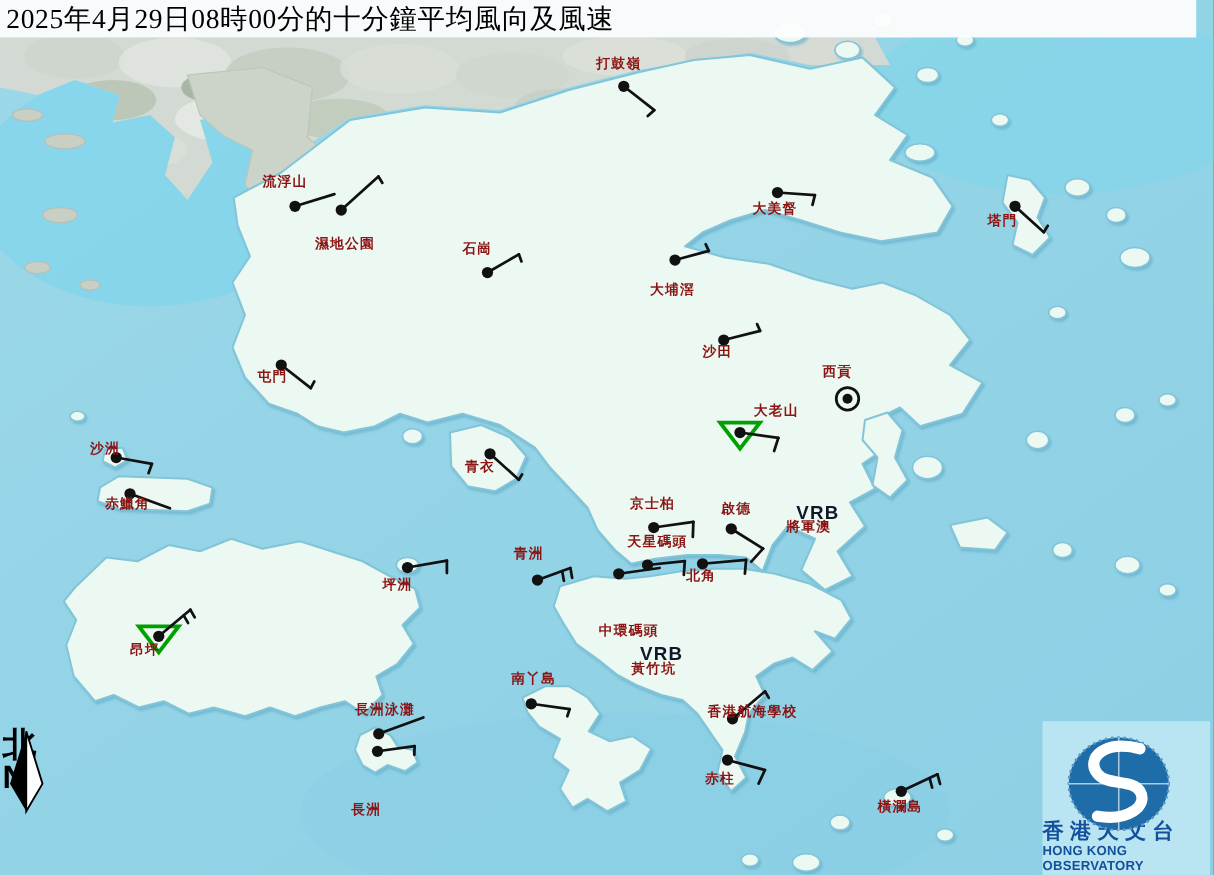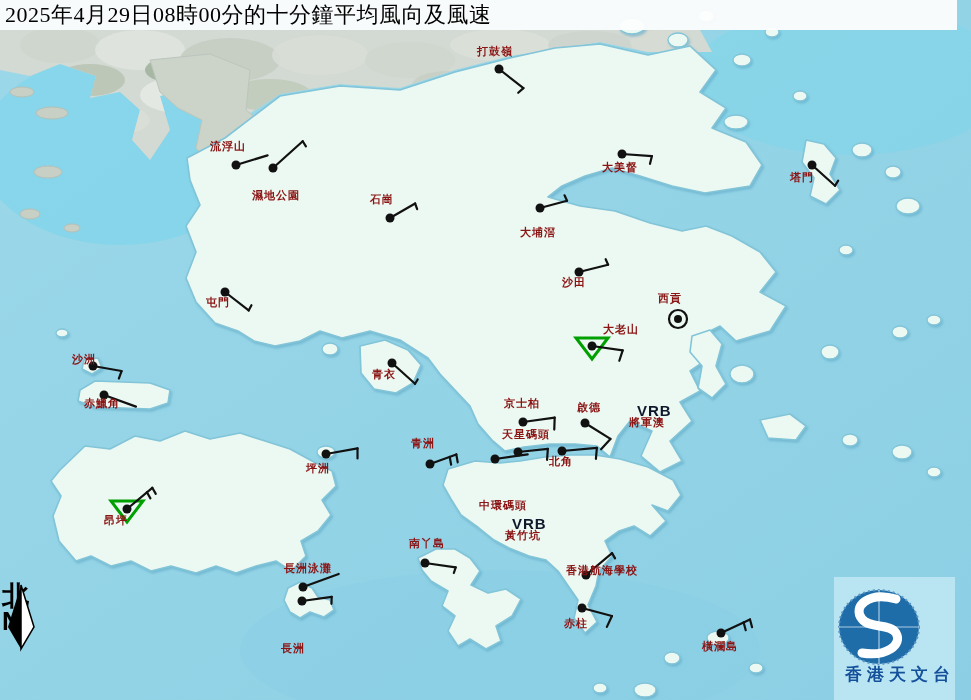--- a/index.html
+++ b/index.html
@@ -12,22 +12,22 @@
   .st-label{position:absolute;font-size:11px;font-weight:bold;color:#8b1414;
             letter-spacing:1px;white-space:nowrap;line-height:1;
             font-family:"Liberation Serif","DejaVu Serif",serif;}
   .vrb-label{position:absolute;font-size:15px;font-weight:bold;color:#0f172a;
              letter-spacing:1px;white-space:nowrap;line-height:1;
              font-family:"Liberation Sans","DejaVu Sans",sans-serif;}
   .compass{position:absolute;left:2px;top:583px;width:40px;}
   .compass .cn{font-size:27px;font-weight:bold;color:#000;line-height:1;letter-spacing:0;}
   .compass .en{font-size:26px;font-weight:bold;color:#000;line-height:.9;
                font-family:"Liberation Sans","DejaVu Sans",sans-serif;}
-  .logo{position:absolute;left:834px;top:577px;width:121px;height:123px;background:#b9e5f3;
-        display:flex;flex-direction:column;align-items:flex-end;}
+  .logo{position:absolute;left:834px;top:577px;width:134px;height:123px;background:#b9e5f3;
+        display:flex;flex-direction:column;align-items:flex-start;}
   .logo .emblem{width:137px;height:88px;position:relative;}
   .logo .cn{font-size:17px;font-weight:bold;color:#15509b;letter-spacing:5px;line-height:1.1;margin-top:1px;}
   .logo .en{font-size:10.5px;font-weight:bold;color:#15509b;letter-spacing:.2px;line-height:1.2;
             font-family:"Liberation Sans","DejaVu Sans",sans-serif;}
 </style>
 </head>
 <body>
 
 <div class="stage">
   <svg id="map" width="971" height="700" viewBox="0 0 971 700">
@@ -310,14 +310,15 @@
     <div class="emblem">
       <svg width="137" height="88" viewBox="0 0 137 88">
         <ellipse cx="61" cy="50" rx="40" ry="37" fill="#1e6ca8"></ellipse>
         <ellipse cx="61" cy="50" rx="40" ry="37" fill="none" stroke="#5e97c4" stroke-width="2" stroke-dasharray="2 3"></ellipse>
         <line x1="21" y1="50" x2="101" y2="50" stroke="#cfe4f2" stroke-width="1.2" opacity=".8"></line>
         <line x1="61" y1="13" x2="61" y2="87" stroke="#cfe4f2" stroke-width="1.2" opacity=".8"></line>
         <path d="M 78 22 C 50 14 34 30 44 42 C 52 52 72 46 78 56 C 85 68 68 80 44 76" fill="none" stroke="#ffffff" stroke-width="9" stroke-linecap="round"></path>
       </svg>
     </div>
     <div class="cn">香港天文台</div>
+    <div class="en">HONG KONG OBSERVATORY</div>
   </div>
 </div>
 
 </body></html>

